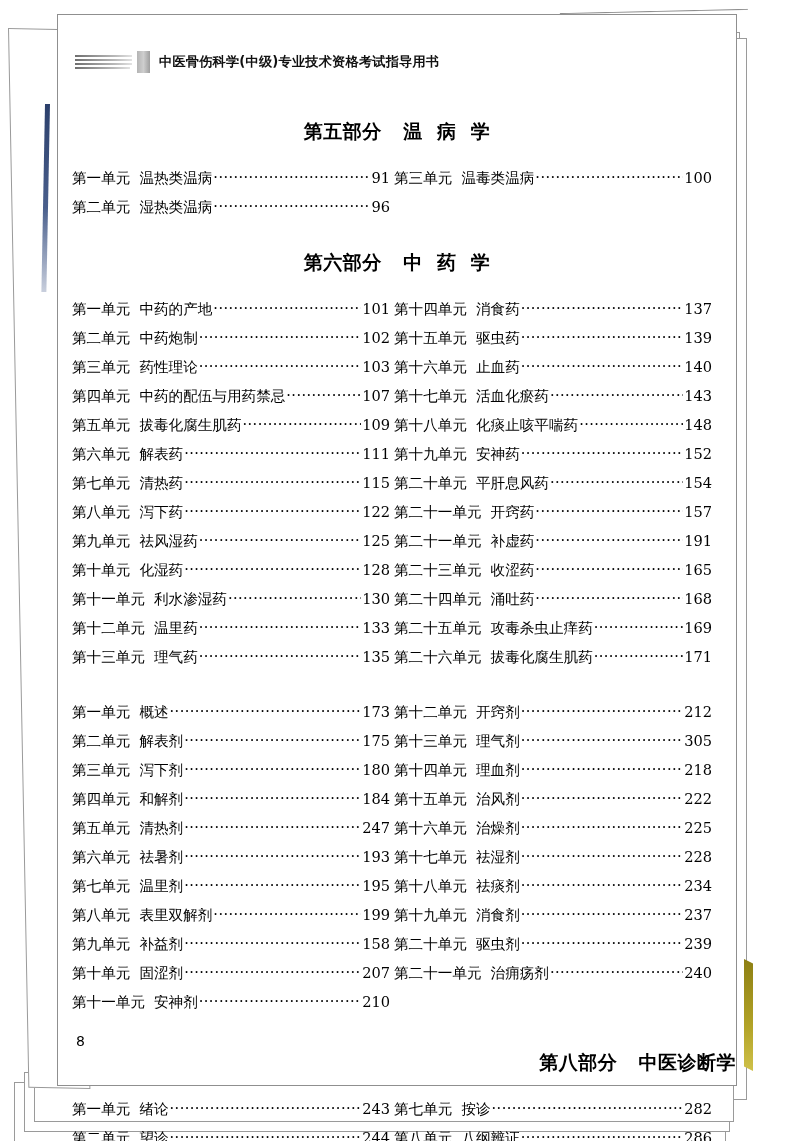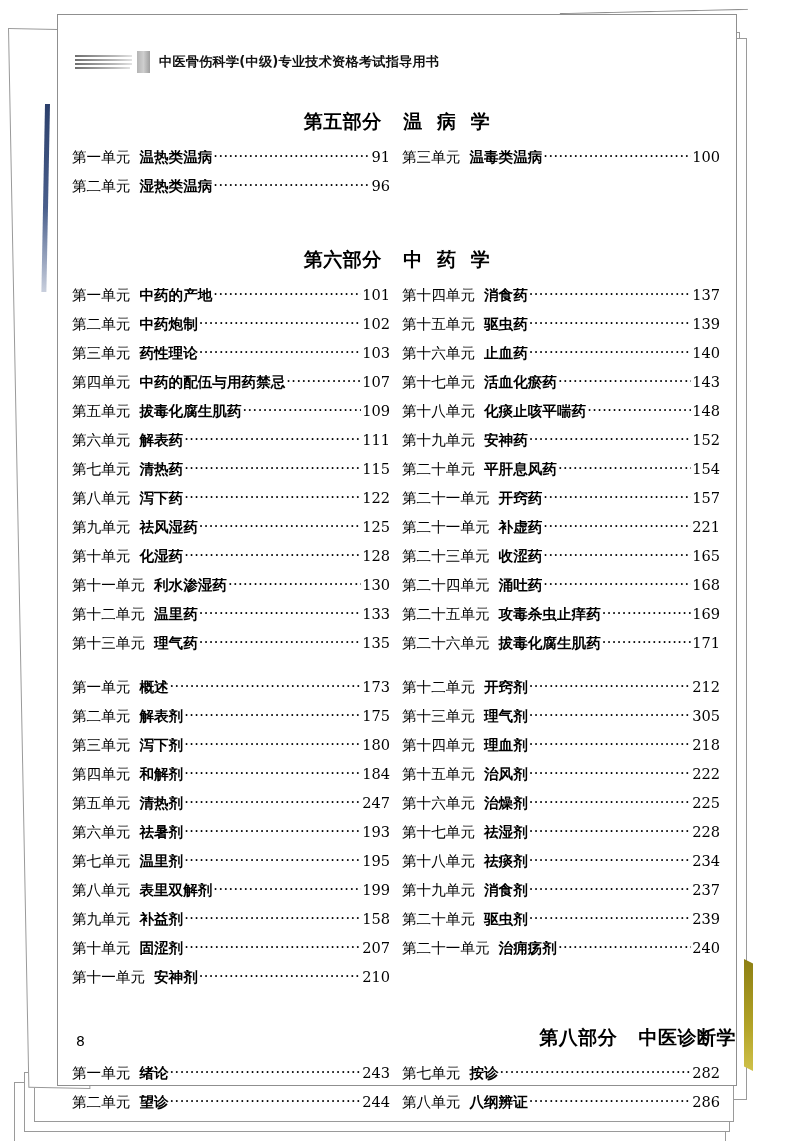--- a/index.html
+++ b/index.html
@@ -155,31 +155,31 @@
 
   
   .part-head {
     text-align: center;
     font-size: 19px;
     font-weight: 700;
     color: #000;
     letter-spacing: 0.5px;
     white-space: pre;
   }
-  .ph-5  { margin-top: 22px; }
-  .ph-6  { margin-top: 39px; }
+  .ph-5  { margin-top: 32px; }
+  .ph-6  { margin-top: 21px; }
   .ph-7  { margin-top: 26px; }
   .ph-8  { margin-top: 26px; text-align: right; }
 
   
   .entries {
-    margin-top: 15px;
+    margin-top: 26px;
     display: grid;
     grid-template-columns: 318px 318px;
-    column-gap: 12px;
+    column-gap: 4px;
     padding-left: 14px;
     padding-right: 6px;
   }
 
   .entry {
     display: flex;
     align-items: baseline;
     font-size: 14.6px;
     color: #000;
     line-height: 1;
@@ -188,21 +188,20 @@
     overflow: hidden;
   }
   .entry.empty { visibility: hidden; }
 
   .e-unit {
     flex: 0 0 auto;
     margin-right: 9px;
   }
   .e-title {
     flex: 0 0 auto;
-    font-weight: bold;
   }
   .e-dots {
     flex: 1 1 auto;
     overflow: hidden;
     margin: 0 1px;
     position: relative;
     top: -1px;
   }
   .e-dots::after {
     content: "··························································································";
@@ -390,21 +389,21 @@
           <div class="entry">
             <span class="e-unit">第九单元</span>
             <span class="e-title">祛风湿药</span>
             <span class="e-dots"></span>
             <span class="e-page">125</span>
           </div>
           <div class="entry">
             <span class="e-unit">第二十一单元</span>
             <span class="e-title">补虚药</span>
             <span class="e-dots"></span>
-            <span class="e-page">221</span>
+            <span class="e-page">191</span>
           </div>
           <div class="entry">
             <span class="e-unit">第十单元</span>
             <span class="e-title">化湿药</span>
             <span class="e-dots"></span>
             <span class="e-page">128</span>
           </div>
           <div class="entry">
             <span class="e-unit">第二十三单元</span>
             <span class="e-title">收涩药</span>

